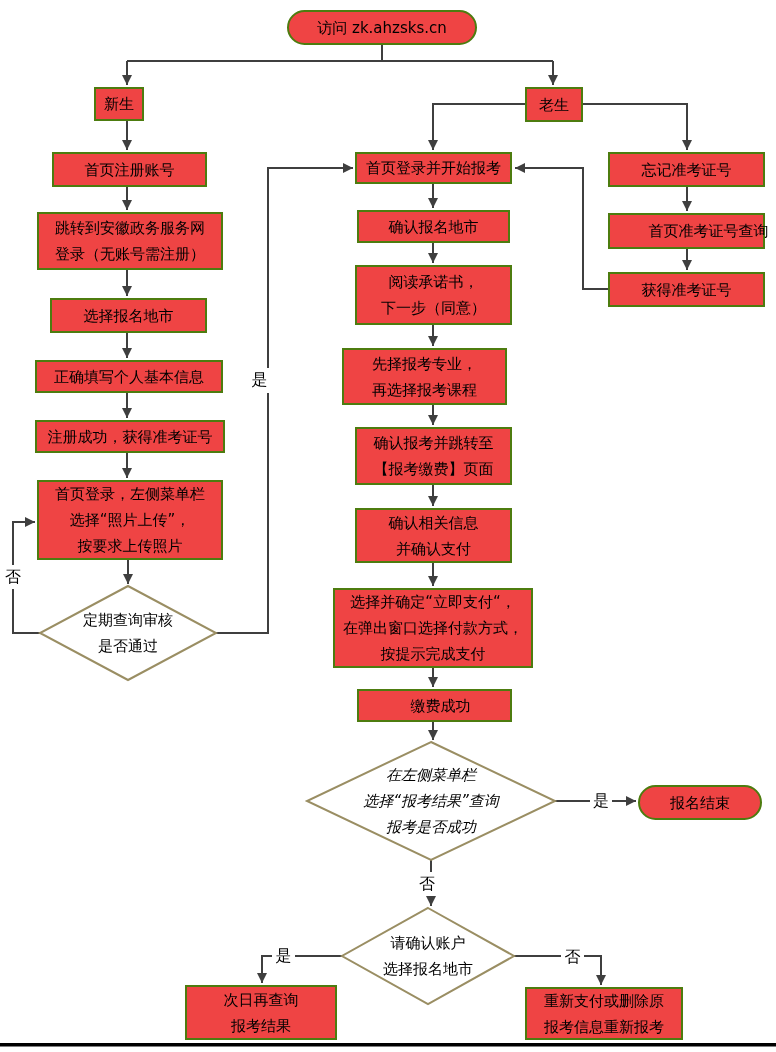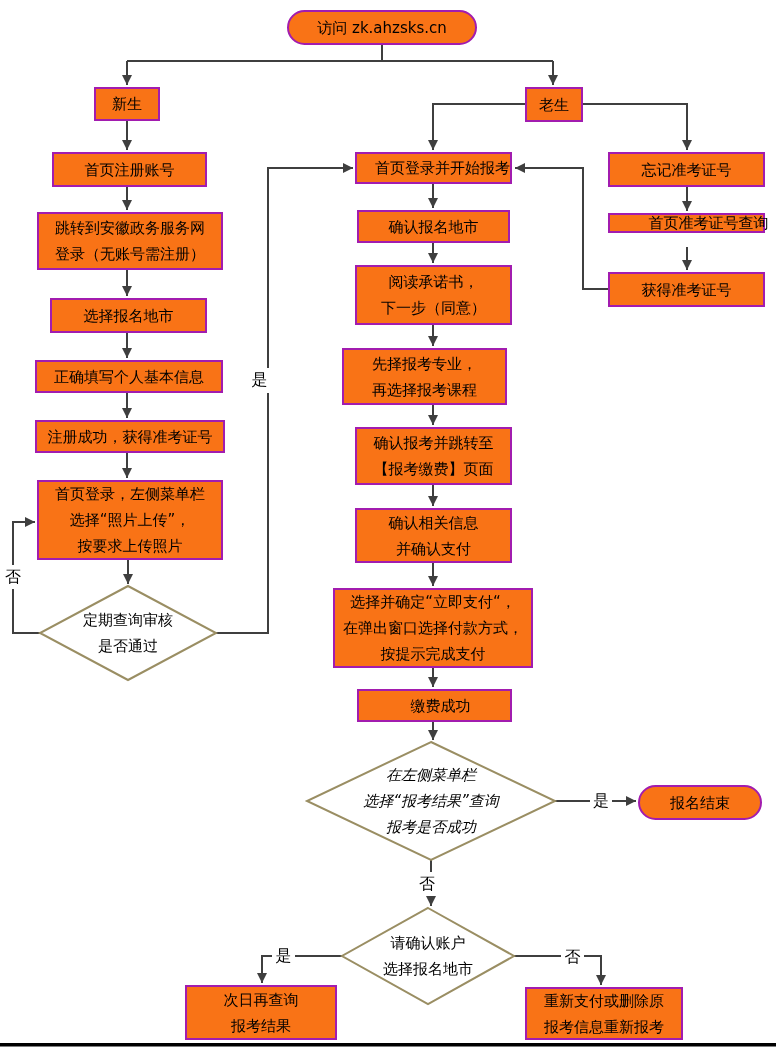--- a/index.html
+++ b/index.html
@@ -2,21 +2,21 @@
 <html><head>
 <meta charset="utf-8">
 <style>
   html,body{margin:0;padding:0;}
   body{
     width:776px;height:1052px;position:relative;background:#ffffff;
     font-family:"DejaVu Sans",sans-serif;color:#000;overflow:hidden;
   }
   .wires{position:absolute;left:0;top:0;z-index:1;}
   .node{
-    position:absolute;background:#f97316;border:2px solid #a21caf;
+    position:absolute;background:#ef4444;border:2px solid #4d7c0f;
     display:flex;flex-direction:column;align-items:center;justify-content:center;
     font-size:15px;line-height:26px;text-align:center;box-sizing:border-box;z-index:2;
     white-space:nowrap;
   }
   .terminator{border-radius:18px;}
   .dtext{
     position:absolute;display:flex;flex-direction:column;align-items:center;justify-content:center;
     font-size:15px;line-height:26px;text-align:center;z-index:2;white-space:nowrap;
   }
   .elabel{
@@ -73,21 +73,21 @@
   <rect x="0" y="1043" width="776" height="3.5" fill="#000000"></rect>
 </svg>
 
 <div class="node terminator" style="left:287px;top:10px;width:190px;height:35px;">
   <div>访问 zk.ahzsks.cn</div>
 </div>
 <div class="node terminator" style="left:638px;top:785px;width:124px;height:35px;">
   <div>报名结束</div>
 </div>
 
-<div class="node" style="left:94px;top:87px;width:66px;height:34px;">
+<div class="node" style="left:94px;top:87px;width:50px;height:34px;">
   <div>新生</div>
 </div>
 <div class="node" style="left:525px;top:87px;width:58px;height:35px;">
   <div>老生</div>
 </div>
 
 <div class="node" style="left:52px;top:152px;width:155px;height:35px;">
   <div>首页注册账号</div>
 </div>
 <div class="node" style="left:37px;top:212px;width:186px;height:58px;">
@@ -106,21 +106,21 @@
 <div class="node" style="left:37px;top:480px;width:186px;height:80px;">
   <div>首页登录，左侧菜单栏</div>
   <div>选择“照片上传”，</div>
   <div>按要求上传照片</div>
 </div>
 <div class="dtext" style="left:40px;top:607px;width:176px;height:52px;">
   <div>定期查询审核</div>
   <div>是否通过</div>
 </div>
 
-<div class="node" style="left:355px;top:152px;width:157px;height:32px;align-items:flex-end;">
+<div class="node" style="left:355px;top:152px;width:157px;height:32px;">
   <div>首页登录并开始报考</div>
 </div>
 <div class="node" style="left:357px;top:210px;width:153px;height:33px;">
   <div>确认报名地市</div>
 </div>
 <div class="node" style="left:355px;top:265px;width:157px;height:60px;">
   <div>阅读承诺书，</div>
   <div>下一步（同意）</div>
 </div>
 <div class="node" style="left:342px;top:348px;width:165px;height:57px;">
@@ -157,21 +157,21 @@
   <div>报考结果</div>
 </div>
 <div class="node" style="left:525px;top:987px;width:158px;height:53px;">
   <div>重新支付或删除原</div>
   <div>报考信息重新报考</div>
 </div>
 
 <div class="node" style="left:608px;top:152px;width:157px;height:35px;">
   <div>忘记准考证号</div>
 </div>
-<div class="node" style="left:608px;top:213px;width:157px;height:20px;padding-left:44px;">
+<div class="node" style="left:608px;top:213px;width:157px;height:36px;padding-left:44px;">
   <div>首页准考证号查询</div>
 </div>
 <div class="node" style="left:608px;top:272px;width:157px;height:35px;">
   <div>获得准考证号</div>
 </div>
 
 <div class="elabel" style="left:2px;top:565px;width:22px;height:24px;">否</div>
 <div class="elabel" style="left:249px;top:368px;width:21px;height:25px;">是</div>
 <div class="elabel" style="left:590px;top:790px;width:22px;height:23px;">是</div>
 <div class="elabel" style="left:416px;top:872px;width:22px;height:24px;">否</div>

